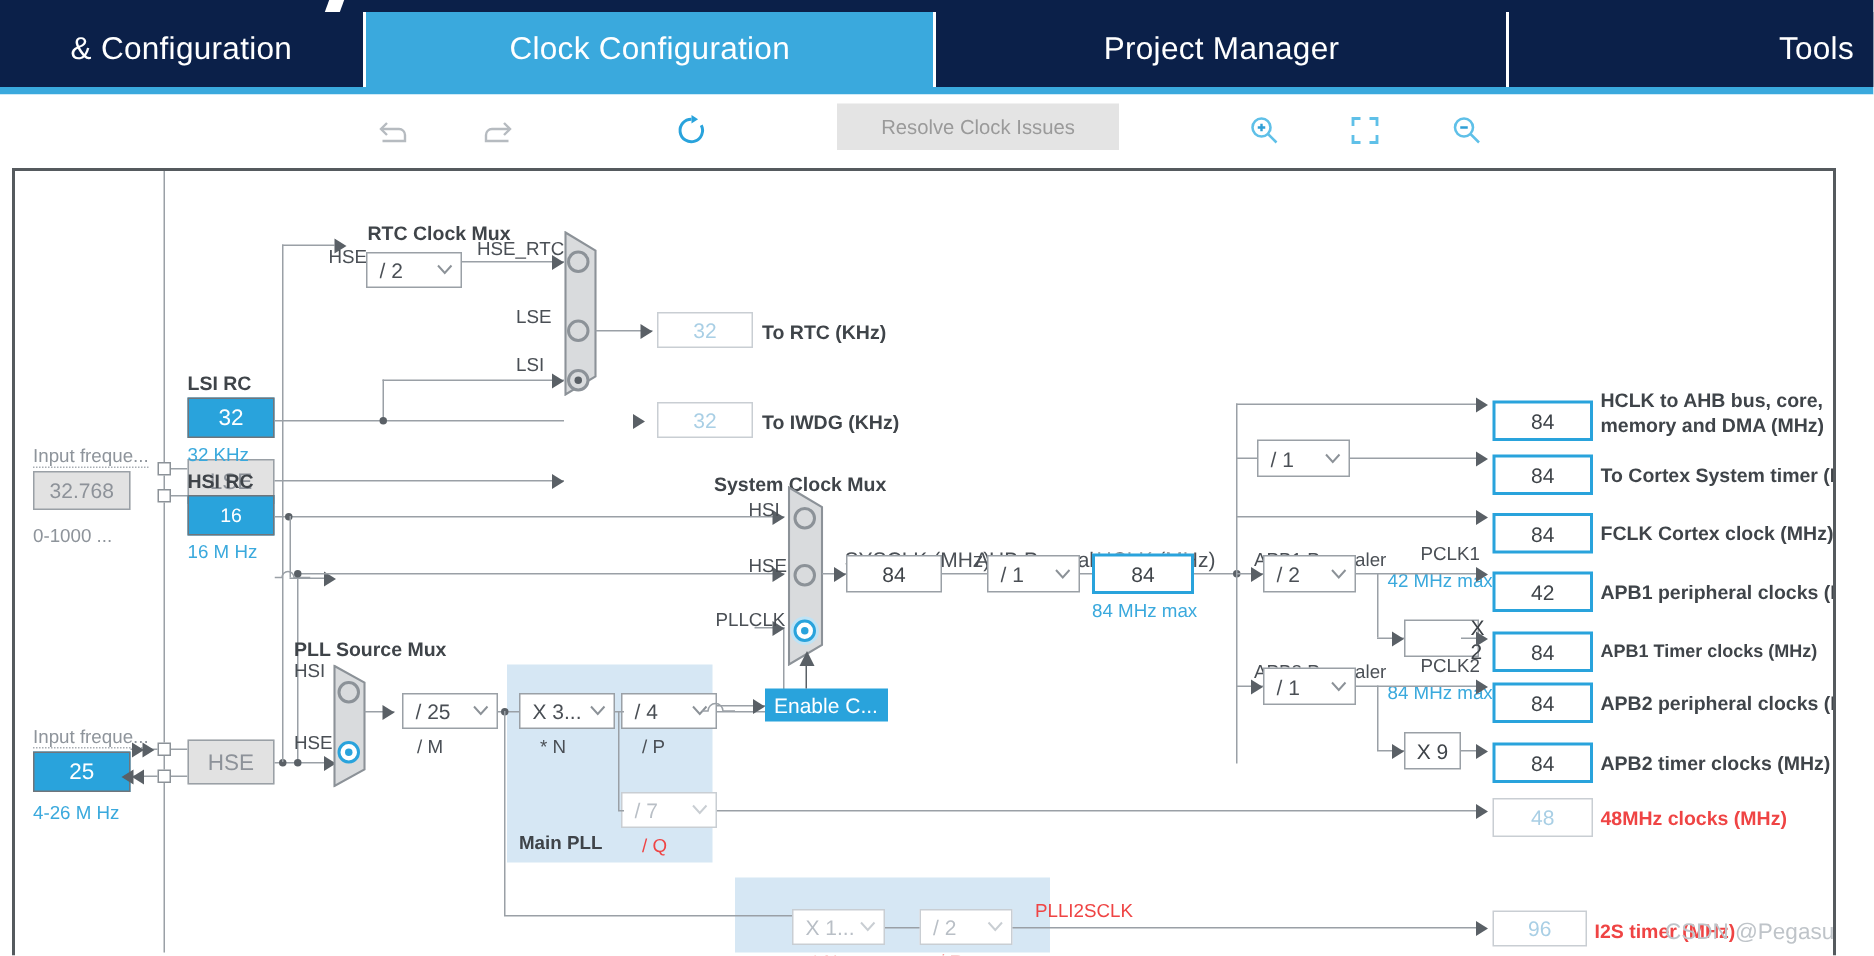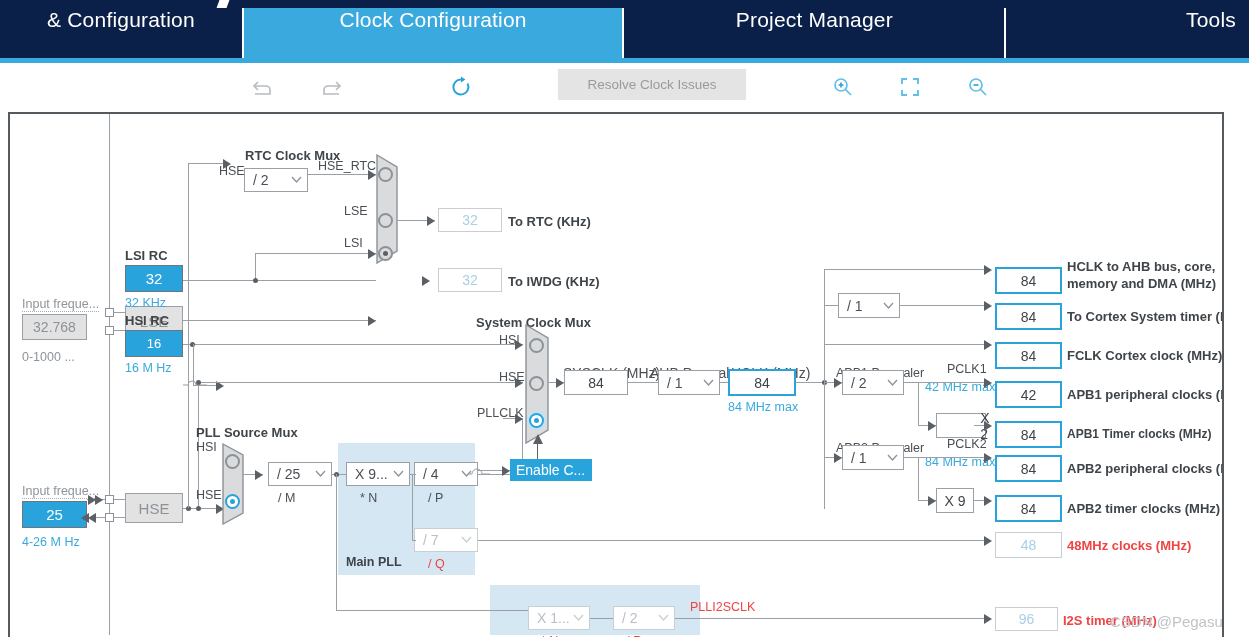--- a/index.html
+++ b/index.html
@@ -10,21 +10,21 @@
     background: #ffffff;
     font-family: "Liberation Sans", sans-serif;
   }
   #root { position: relative; width: 1249px; height: 637px; background:#fff; }
 
   
   .topstrip { position:absolute; left:0; top:0; width:1249px; height:8px; background:#0b2049; }
   .topstrip .notch { position:absolute; left:218px; top:0; width:10px; height:8px; background:#ffffff;
                      transform: skewX(-20deg); }
   .tabbar { position:absolute; left:0; top:8px; width:1249px; height:50px; background:#0b2049; display:flex; }
-  .tab { position:relative; height:50px; display:flex; justify-content:center;
+  .tab { position:relative; height:50px; display:flex; align-items:center; justify-content:center;
          color:#ffffff; font-size:21px; letter-spacing:.2px; box-sizing:border-box; }
   .tab.dark { background:#0b2049; }
   .tab.active { background:#3aa9dd; }
   .tab-sep { width:2px; background:#ffffff; height:50px; }
   .tabstrip-bottom { position:absolute; left:0; top:58px; width:1249px; height:5px; background:#3aa9dd; }
 
   
   .toolbar { position:absolute; left:0; top:63px; width:1249px; height:48px; background:#ffffff; }
   .tb-icon { position:absolute; top:70px; width:34px; height:34px; display:flex; align-items:center; justify-content:center; }
   .tb-btn { position:absolute; top:69px; height:31px; background:#e4e4e4; color:#9a9a9a;
@@ -335,21 +335,21 @@
     </div>
     <div class="lbl" style="left:268px; top:377px;">/ M</div>
 
     <div class="wire h" style="left:322px; top:360px; width:14px;"></div>
     <div class="dot" style="left:324px; top:358px;"></div>
 
     <div class="wire v" style="left:326px; top:360px; height:136px;"></div>
     <div class="wire h" style="left:326px; top:496px; width:200px;"></div>
 
     <div class="combo" style="left:336px; top:348px; width:64px; height:24px;">
-      <span class="cv">X 9...</span>
+      <span class="cv">X 3...</span>
       <span class="caret">
         <svg width="11" height="8" viewBox="0 0 11 8">
               <path d="M1 1 L5.5 6 L10 1" fill="none" stroke="#8c9298" stroke-width="1.3"></path>
             </svg>
       </span>
     </div>
     <div class="lbl" style="left:350px; top:377px;">* N</div>
 
     <div class="combo" style="left:404px; top:348px; width:64px; height:24px;">
       <span class="cv">/ 4</span>

